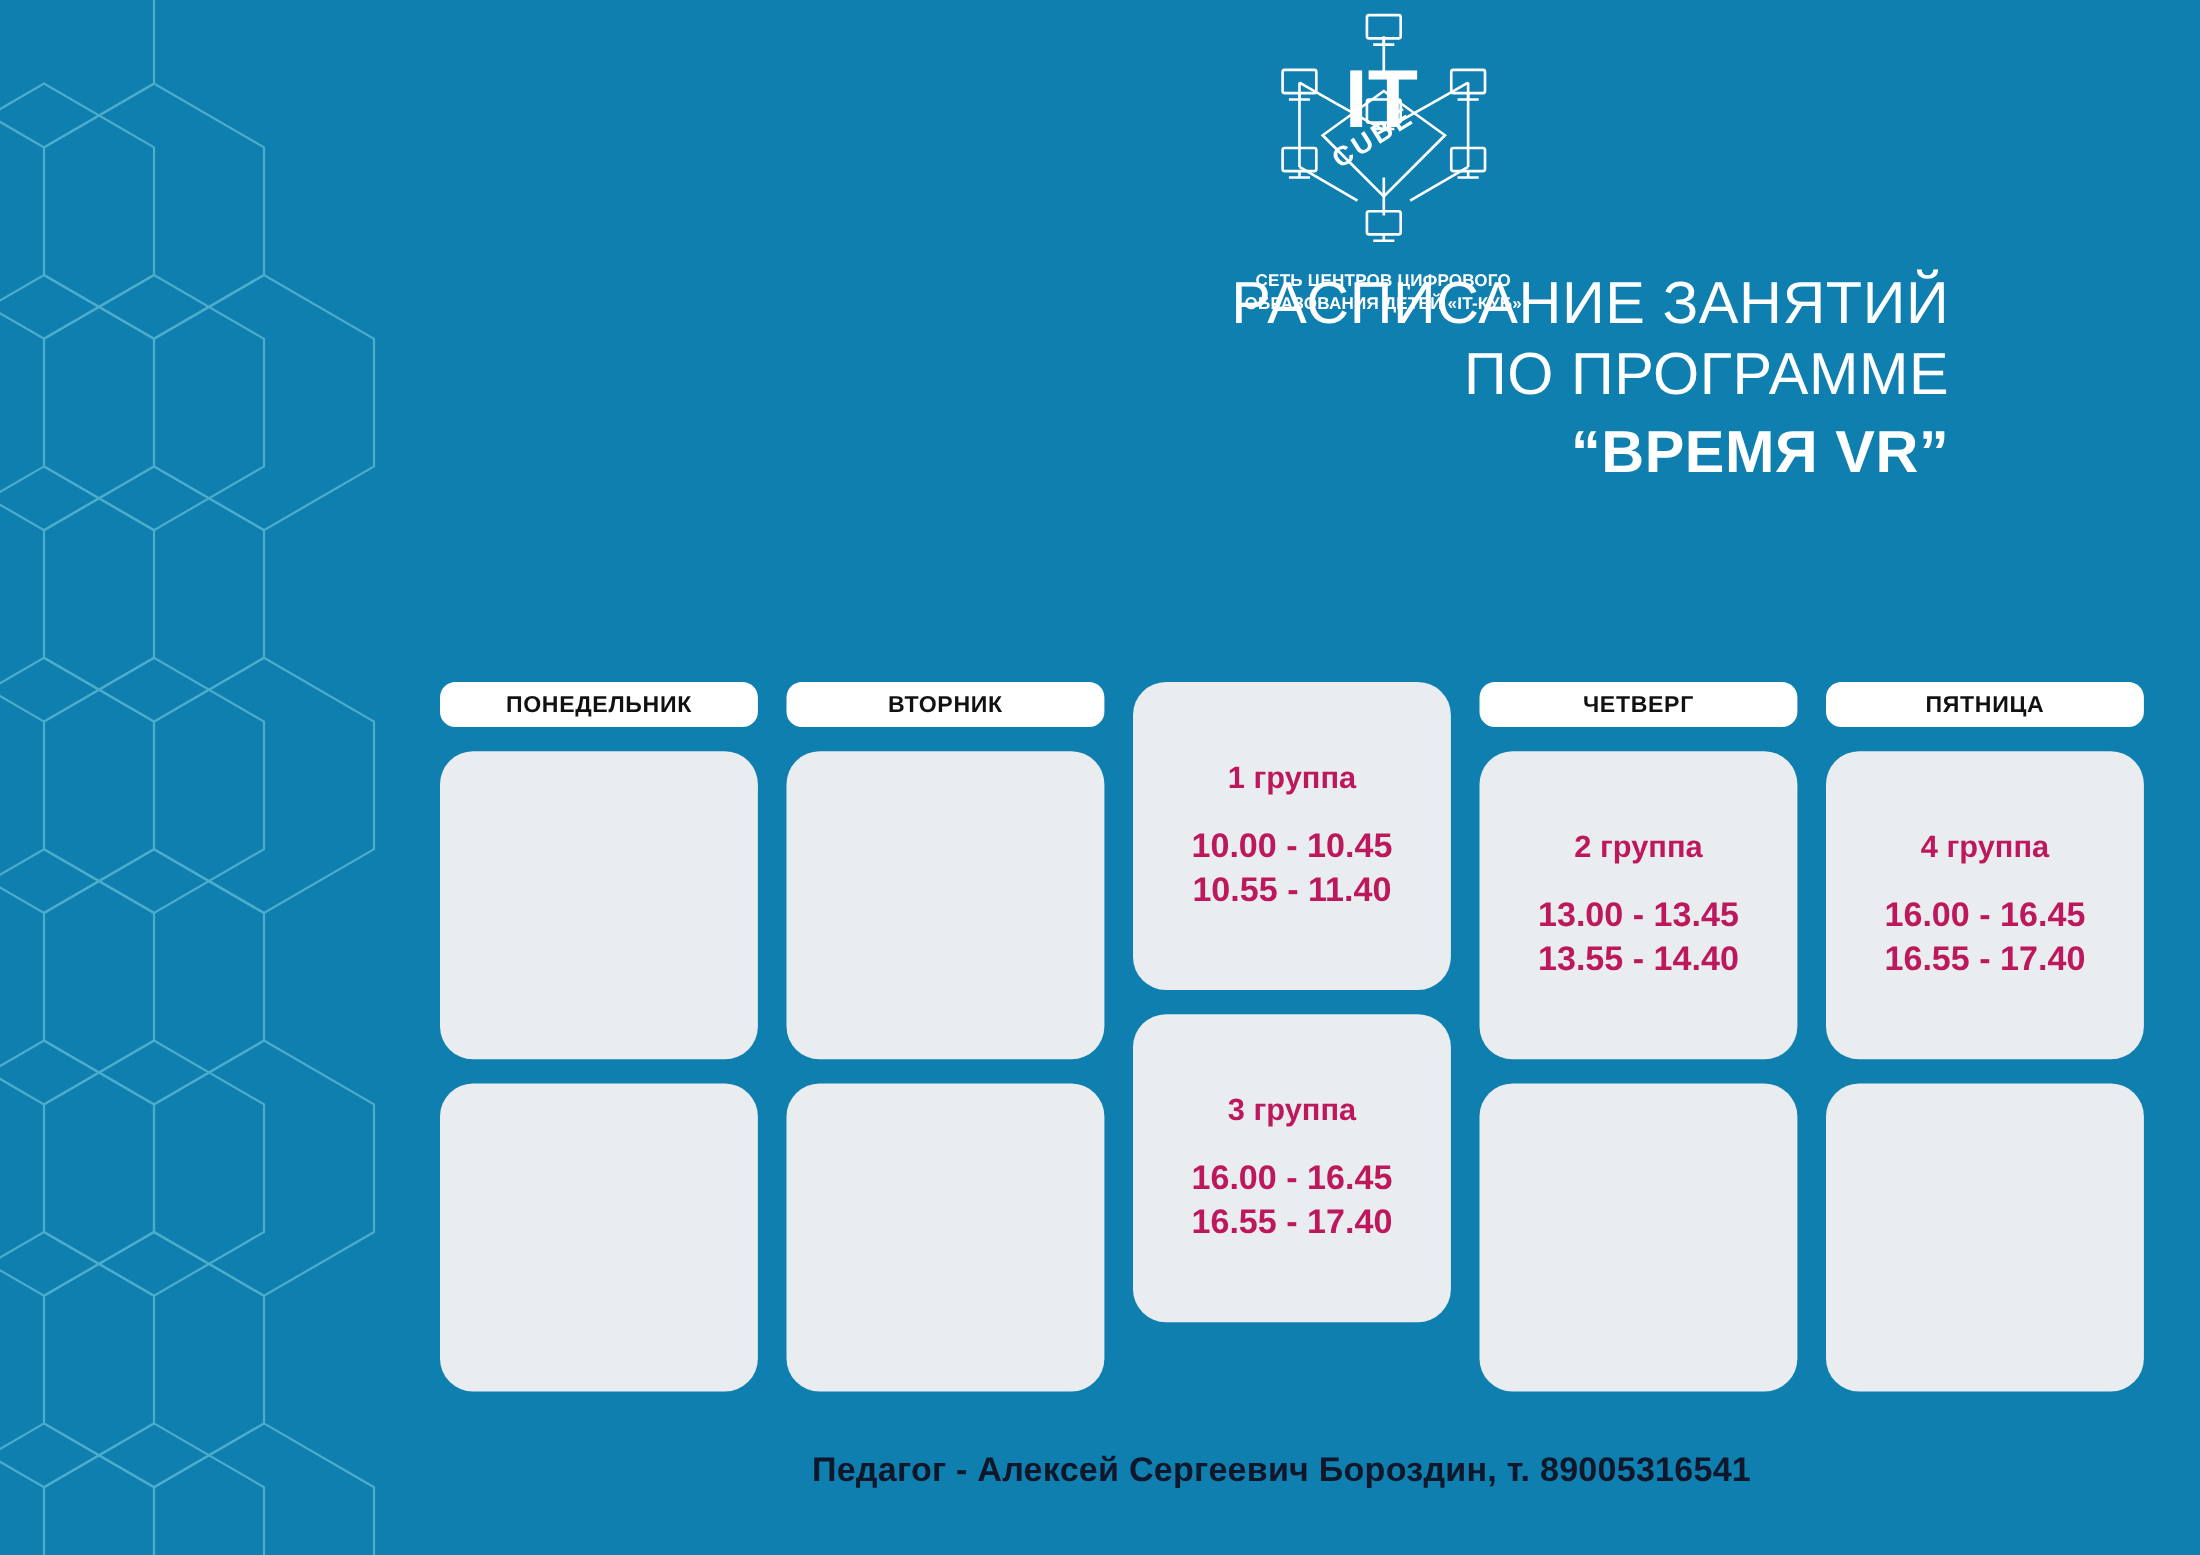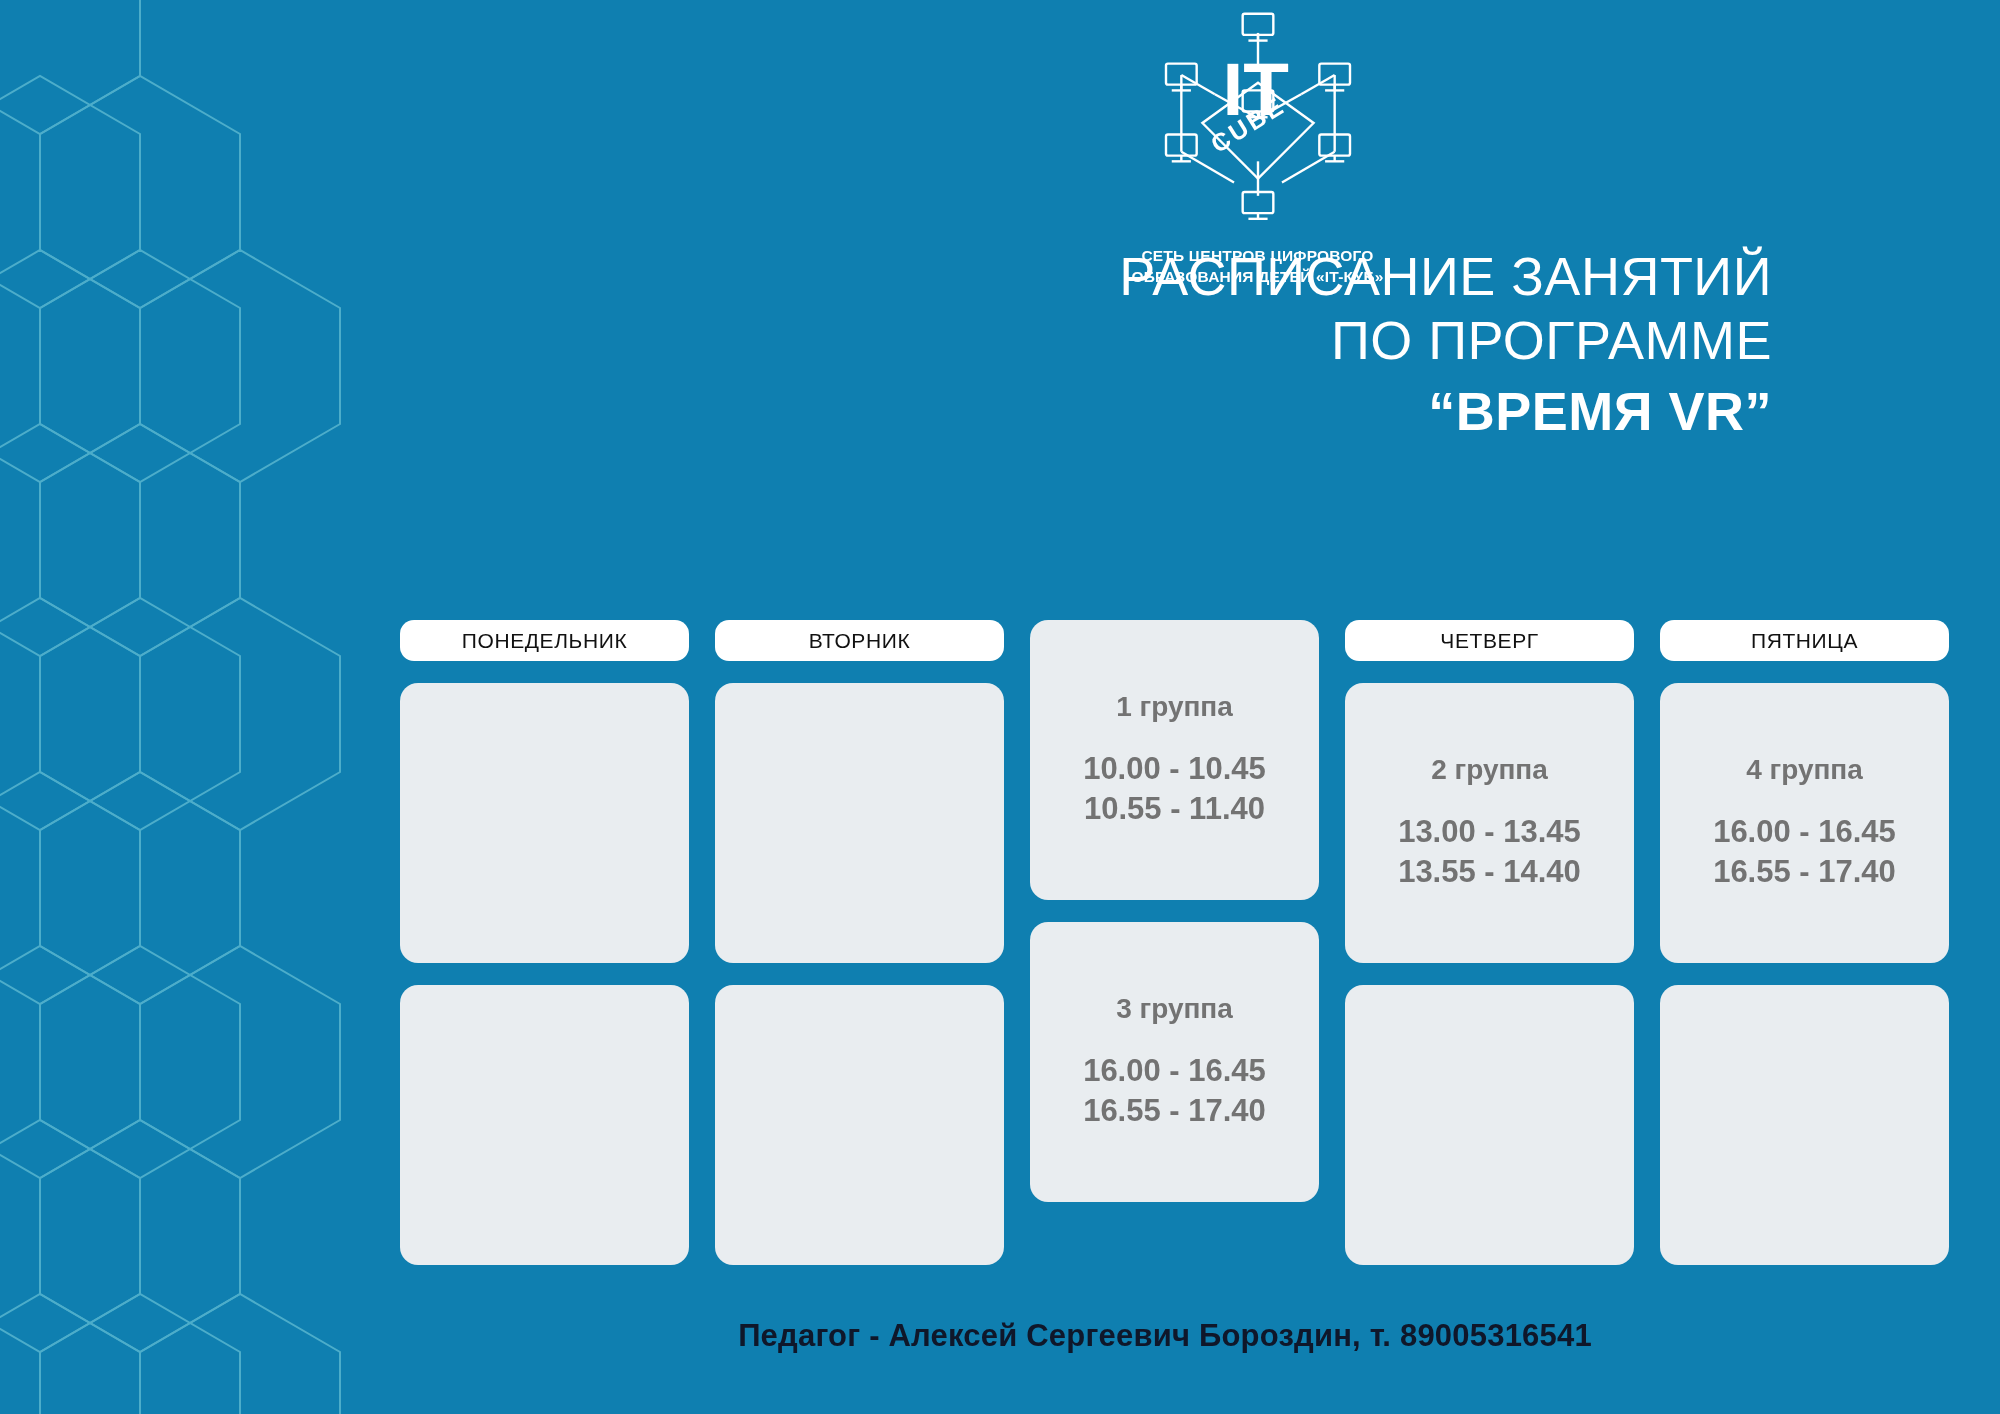--- a/index.html
+++ b/index.html
@@ -95,33 +95,33 @@
     display: flex;
     flex-direction: column;
     gap: 22px;
   }
   .day-header {
     background: #ffffff;
     color: #111111;
     border-radius: 14px;
     text-align: center;
     font-size: 21px;
-    font-weight: 400;
+    font-weight: 700;
     letter-spacing: 0.6px;
     padding: 9px 0 8px 0;
   }
   .slot-card {
     background: #e9edf0;
-    border-radius: 18px;
+    border-radius: 30px;
     height: 280px;
     display: flex;
     flex-direction: column;
     align-items: center;
     justify-content: center;
-    color: #737373;
+    color: #be185d;
     box-sizing: border-box;
     padding: 10px;
   }
   .group-name {
     font-size: 28px;
     font-weight: 700;
     margin-bottom: 26px;
   }
   .time-line {
     font-size: 31px;

